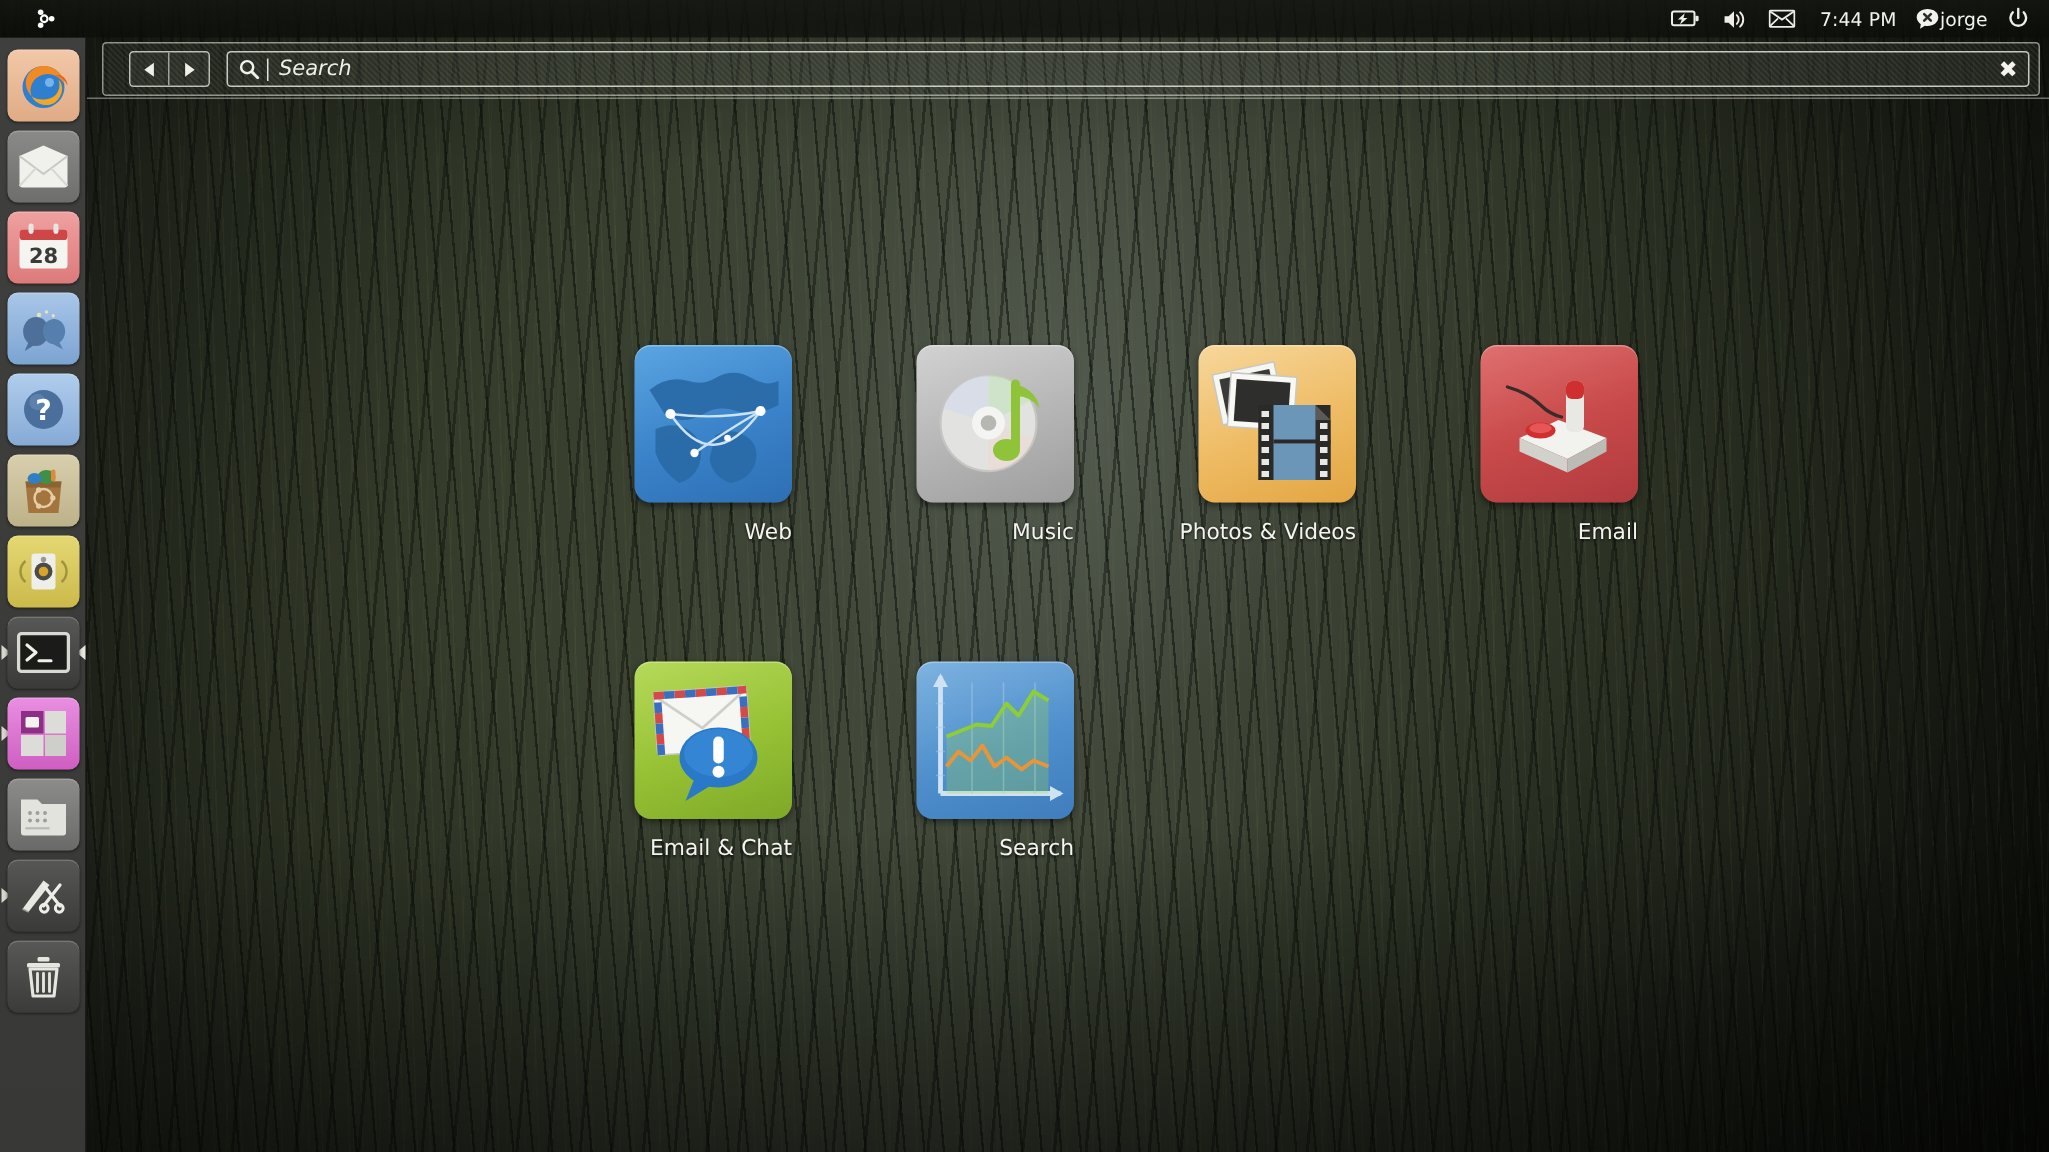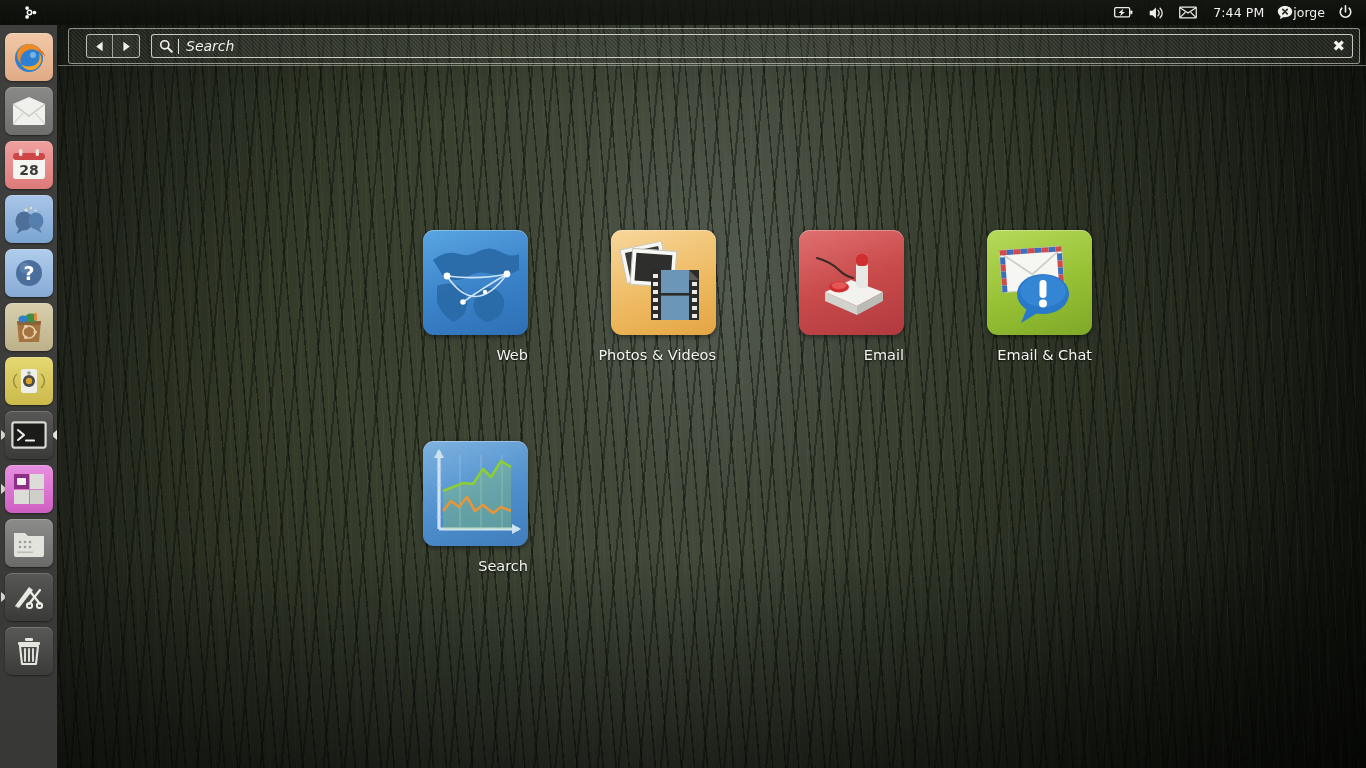--- a/index.html
+++ b/index.html
@@ -469,20 +469,37 @@
             <circle cx="24" cy="46" r="3.4"></circle>
               <circle cx="84" cy="44" r="3.4"></circle>
             <circle cx="40" cy="72" r="2.8"></circle>
               <circle cx="62" cy="62" r="2.2"></circle>
           </g>
         </svg>
       </div>
       <div class="cat-label">Web</div>
     </div>
 
+    <div class="cat">
+      <div class="cat-icon" style="background:linear-gradient(160deg,#d2d2d2 0%,#b4b4b4 55%,#9d9d9d 100%);">
+        <svg width="105" height="105" viewBox="0 0 105 105">
+          <circle cx="48" cy="52" r="32" fill="#e2e2e0"></circle>
+          <circle cx="48" cy="52" r="32" fill="none" stroke="#c5c5c2" stroke-width="1.5"></circle>
+          <path d="M48 20 a32 32 0 0 1 28 17 l-28 15 z" fill="#bfe3b8" opacity=".55"></path>
+          <path d="M48 20 a32 32 0 0 0 -30 22 l30 10 z" fill="#cfd8ef" opacity=".5"></path>
+          <path d="M48 84 a32 32 0 0 0 30 -22 l-30 -10 z" fill="#efd8cf" opacity=".45"></path>
+          <circle cx="48" cy="52" r="11" fill="#f4f4f2"></circle>
+          <circle cx="48" cy="52" r="5.2" fill="#b6b6b3"></circle>
+          <path d="M66 26 L66 68" stroke="#8fc33a" stroke-width="6" stroke-linecap="round"></path>
+          <path d="M66 26 q14 4 16 16 q-6 -8 -16 -8 z" fill="#8fc33a"></path>
+          <ellipse cx="60" cy="70" rx="9" ry="7.4" fill="#8fc33a"></ellipse>
+        </svg>
+      </div>
+      <div class="cat-label">Music</div>
+    </div>
 
     <div class="cat">
       <div class="cat-icon" style="background:linear-gradient(160deg,#f7d79b 0%,#eebb63 55%,#e3a542 100%);">
         <svg width="105" height="105" viewBox="0 0 105 105">
           <g transform="rotate(-12 40 40)">
             <rect x="14" y="14" width="42" height="34" fill="#f6f6f2" stroke="#c8c8c2" stroke-width="1"></rect>
             <rect x="18" y="18" width="34" height="26" fill="#3a3a38"></rect>
           </g>
           <g transform="rotate(4 44 44)">
             <rect x="20" y="20" width="44" height="36" fill="#f8f8f4" stroke="#c8c8c2" stroke-width="1"></rect>

